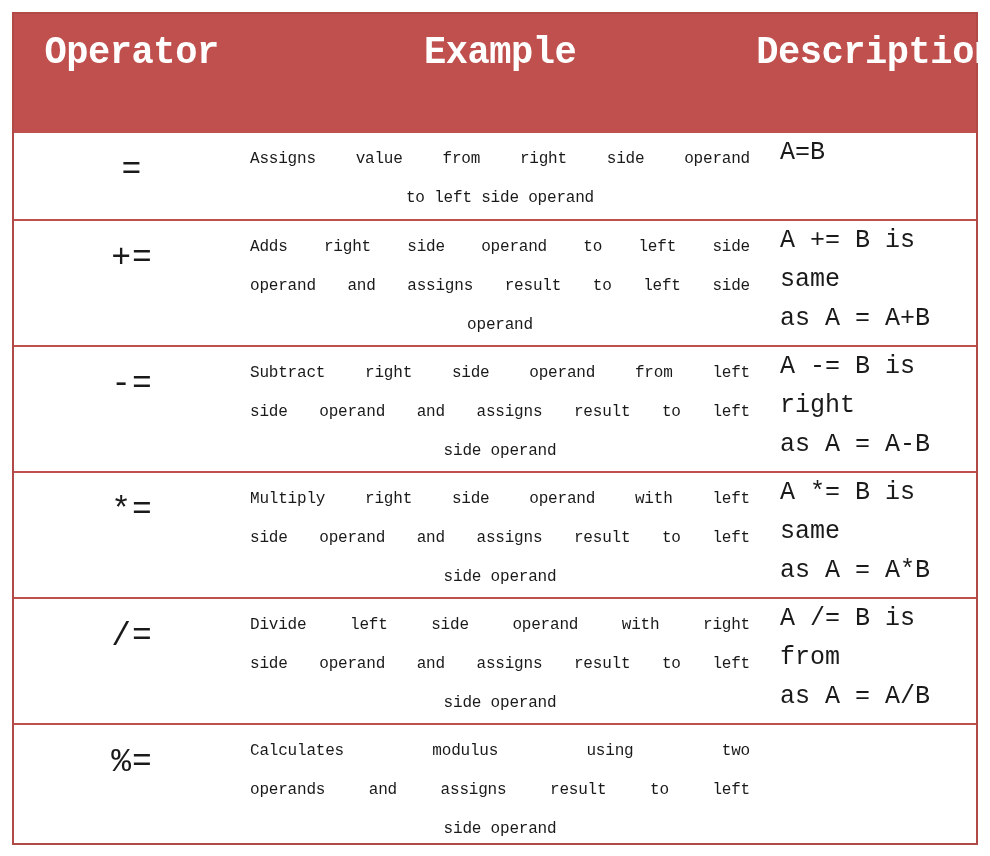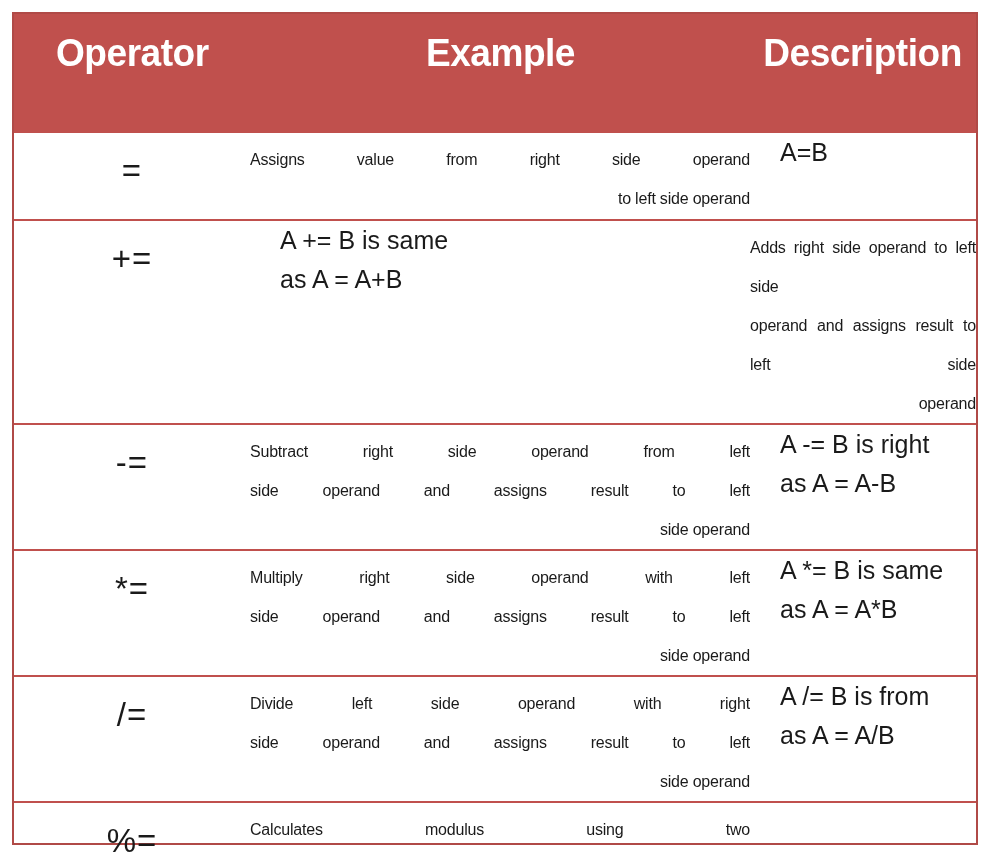--- a/index.html
+++ b/index.html
@@ -9,20 +9,21 @@
     font-family: "Liberation Sans", sans-serif;
     color: var(--body-text, #1a1a1a);
     overflow: hidden;
   }
   .table-wrap {
     position: absolute;
     left: 12px; top: 12px;
     width: 966px; height: 833px;
     border: 2px solid var(--outer-border, #b04a47);
     background: #ffffff;
+    font-family: Liberation Mono, monospace;
   }
   
   .thead {
     height: 119px;
     background: var(--header-bg, #c0504d);
     display: grid;
     grid-template-columns: 236px 500px 1fr;
   }
   .th {
     color: var(--header-text, #ffffff);
@@ -57,21 +58,21 @@
     padding-top: 7px;
     font-size: 16px;
     line-height: 39px;
     letter-spacing: -0.2px;
   }
   .desc-just {
     white-space: pre-line;
     text-align: justify;
     text-align-last: justify;
   }
-  .desc-last { text-align: right; }
+  .desc-last { text-align: center; }
   .ex {
     padding-top: 0;
     padding-left: 30px;
     font-size: 25px;
     line-height: 39px;
     white-space: pre-line;
     text-align: left;
   }
 </style>
 </head>
@@ -94,27 +95,27 @@
     <div class="cell op">=</div>
     <div class="cell desc">
       <div class="desc-just">Assigns value from right side operand</div>
       <div class="desc-last">to left side operand</div>
     </div>
     <div class="cell ex">A=B</div>
   </div>
 
   <div class="row">
     <div class="cell op">+=</div>
-    <div class="cell ex">A += B is same
-as A = A+B</div>
     <div class="cell desc">
       <div class="desc-just">Adds right side operand to left side
 operand and assigns result to left side</div>
       <div class="desc-last">operand</div>
     </div>
+    <div class="cell ex">A += B is same
+as A = A+B</div>
   </div>
 
   <div class="row">
     <div class="cell op">-=</div>
     <div class="cell desc">
       <div class="desc-just">Subtract right side operand from left
 side operand and assigns result to left</div>
       <div class="desc-last">side operand</div>
     </div>
     <div class="cell ex">A -= B is right

